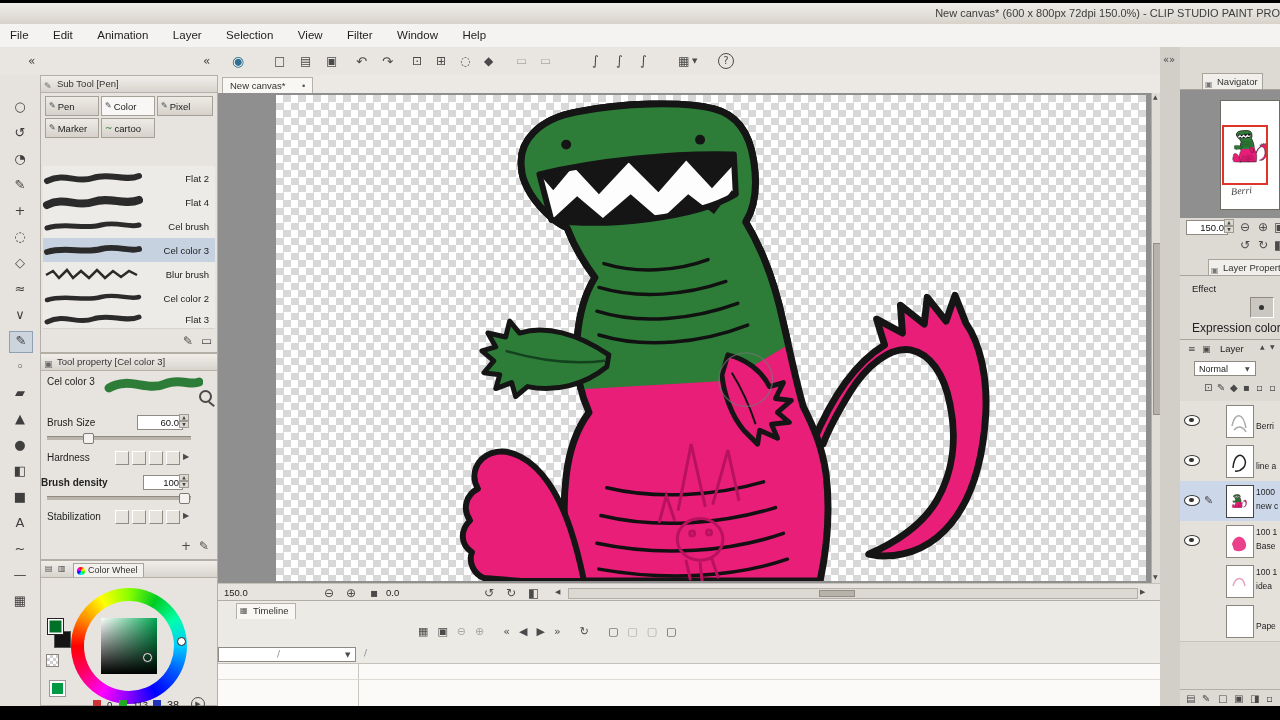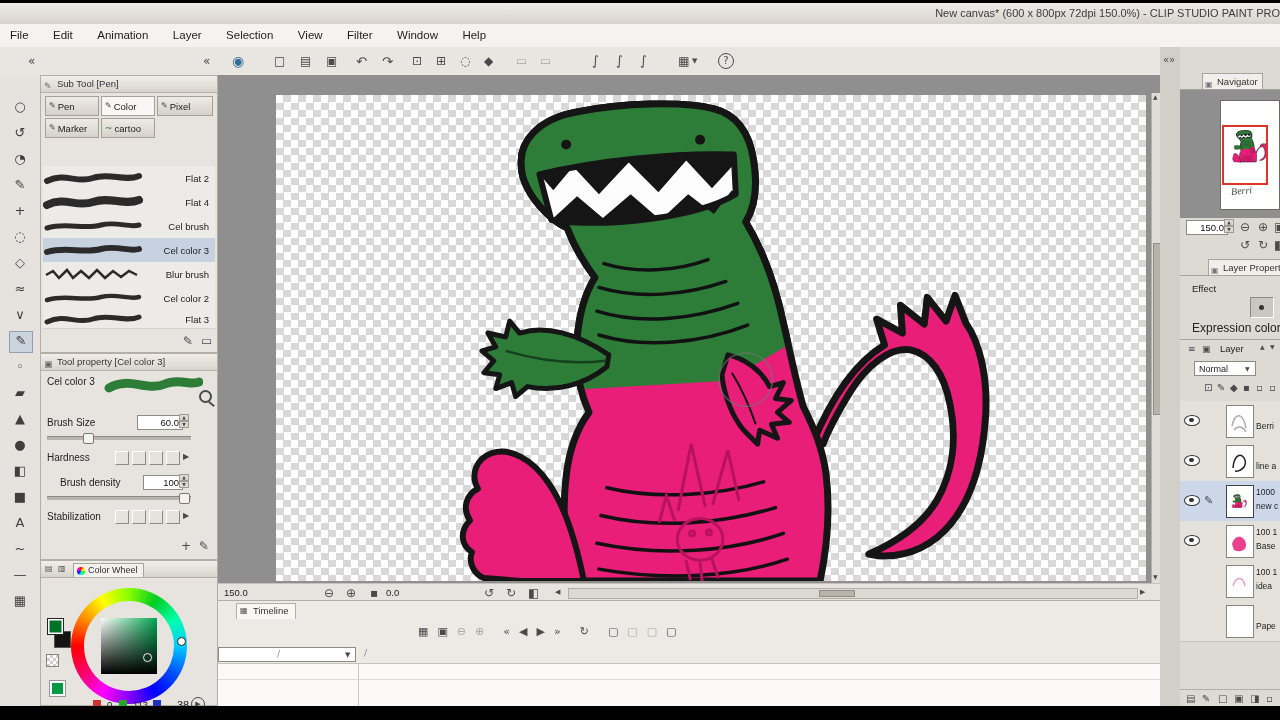--- a/index.html
+++ b/index.html
@@ -311,21 +311,21 @@
 
     <span class="plabel" style="left:6px;top:98px;">Hardness</span>
     <span class="blk" style="left:74px;top:97px;">
         <i></i>
         <i></i>
         <i></i>
         <i></i>
       </span>
     <span class="gi" style="left:142px;top:99px;font-size:8px;">▶</span>
 
-    <span class="plabel" style="left:19px;top:123px;">Brush density</span>
+    <span class="plabel" style="left:0;top:123px;font-weight:bold;">Brush density</span>
     <span class="vbox" style="left:102px;top:121px;width:32px;">100</span>
     <span class="spin" style="left:138px;top:120px;">
       <span style="top:0;">▲</span>
       <span style="top:7px;">▼</span>
     </span>
     <span class="groove" style="left:6px;top:142px;width:144px;">
         <span class="gdot" style="left:132px;"></span>
       </span>
 
     <span class="plabel" style="left:6px;top:157px;">Stabilization</span>
@@ -358,25 +358,31 @@
     <span class="swatch" style="left:6px;top:57px;width:17px;height:17px;background:#007126;border:1px solid #222;box-shadow:inset 0 0 0 1.5px #fff;z-index:2;"></span>
     <span class="swatch" style="left:13px;top:70px;width:17px;height:17px;background:#141414;border:1px solid #555;"></span>
     <span class="swatch" style="left:5px;top:93px;width:13px;height:13px;border:1px solid #8a867f;background-image:conic-gradient(#cfcfcf 25%,#fff 0 50%,#cfcfcf 0 75%,#fff 0);background-size:6px 6px;"></span>
     <span class="swatch" style="left:9px;top:120px;width:15px;height:15px;background:#009a44;border:2px solid #fff;box-shadow:0 0 0 1px #999;"></span>
 
     <span class="swatch" style="left:52px;top:139px;width:8px;height:8px;background:#c33;"></span>
     <span class="plabel" style="left:66px;top:138px;font-size:9.5px;">0</span>
     <span class="swatch" style="left:78px;top:139px;width:8px;height:8px;background:#2a2;"></span>
     <span class="plabel" style="left:92px;top:138px;font-size:9.5px;">113</span>
     <span class="swatch" style="left:112px;top:139px;width:8px;height:8px;background:#23b;"></span>
-    <span class="plabel" style="left:136px;top:138px;font-size:11px;">38</span>
+    <span class="plabel" style="left:126px;top:138px;font-size:11px;">38</span>
     <span class="gi" style="left:150px;top:136px;width:12px;height:12px;border:1.5px solid #4a4a4a;border-radius:50%;font-size:7px;text-align:center;line-height:12px;">▶</span>
   </div>
 
   <div class="a canvasarea">
+    <div class="a doctabbar">
+      <span class="doctab">
+        <span>New canvas*</span>
+        <span style="margin-left:14px;color:#555;">•</span>
+      </span>
+    </div>
     <div class="a viewport">
       <div class="a checker"></div>
       <svg class="a" style="left:58px;top:2px;" width="870" height="486" viewBox="0 0 870 490">
         <use href="#dinoG"></use>
       </svg>
       <div class="a vscroll">
         <span class="gi" style="left:1px;top:1px;font-size:6px;">▲</span>
         <span class="vthumb"></span>
         <span class="gi" style="left:1px;top:481px;font-size:6px;">▼</span>
       </div>

